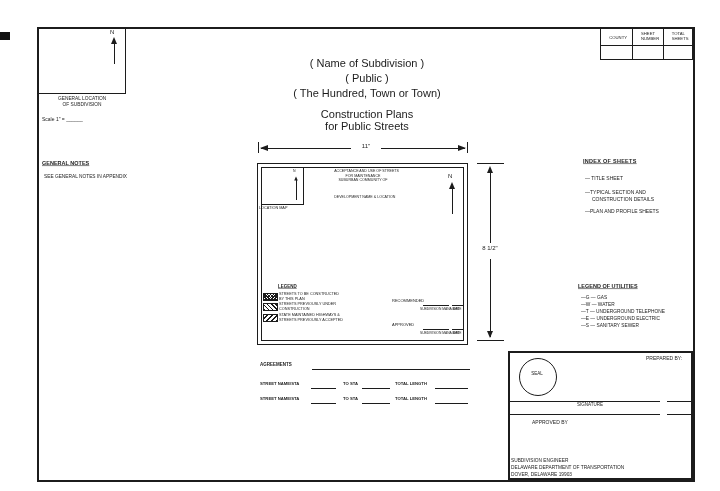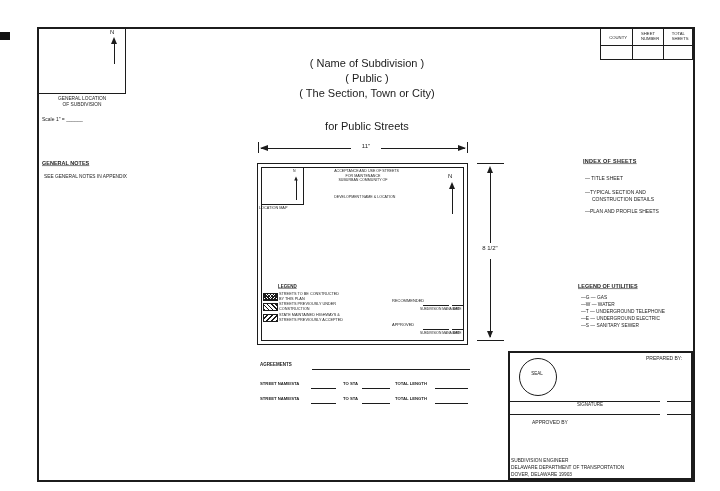--- a/index.html
+++ b/index.html
@@ -55,21 +55,22 @@
     <span>SHEET</span>
     <span>NUMBER</span>
   </div>
   <div class="tt ttc blk" style="left:663px;top:31px;width:30px;transform:scale(.42);">
     <span>TOTAL</span>
     <span>SHEETS</span>
   </div>
 
   <div class="title" style="top:57px;">( Name of Subdivision )</div>
   <div class="title" style="top:72px;">( Public )</div>
-  <div class="title" style="top:87px;">( The Section, Town or City)</div>
+  <div class="title" style="top:87px;">( The Hundred, Town or Town)</div>
+  <div class="title" style="top:108px;">Construction Plans</div>
   <div class="title" style="top:120px;">for Public Streets</div>
 
   <div class="tt b u" style="left:42px;top:160px;transform:scale(.55);">GENERAL NOTES</div>
   <div class="tt" style="left:44px;top:174px;transform:scale(.48);">SEE GENERAL NOTES IN APPENDIX</div>
 
   <div class="tt b u" style="left:583px;top:158px;transform:scale(.55);letter-spacing:.5px;">INDEX OF SHEETS</div>
   <div class="tt" style="left:585px;top:175px;transform:scale(.5);">— TITLE SHEET</div>
   <div class="tt" style="left:585px;top:189px;transform:scale(.5);">—TYPICAL SECTION AND</div>
   <div class="tt" style="left:592px;top:196px;transform:scale(.5);">CONSTRUCTION DETAILS</div>
   <div class="tt" style="left:585px;top:208px;transform:scale(.5);">—PLAN AND PROFILE SHEETS</div>

